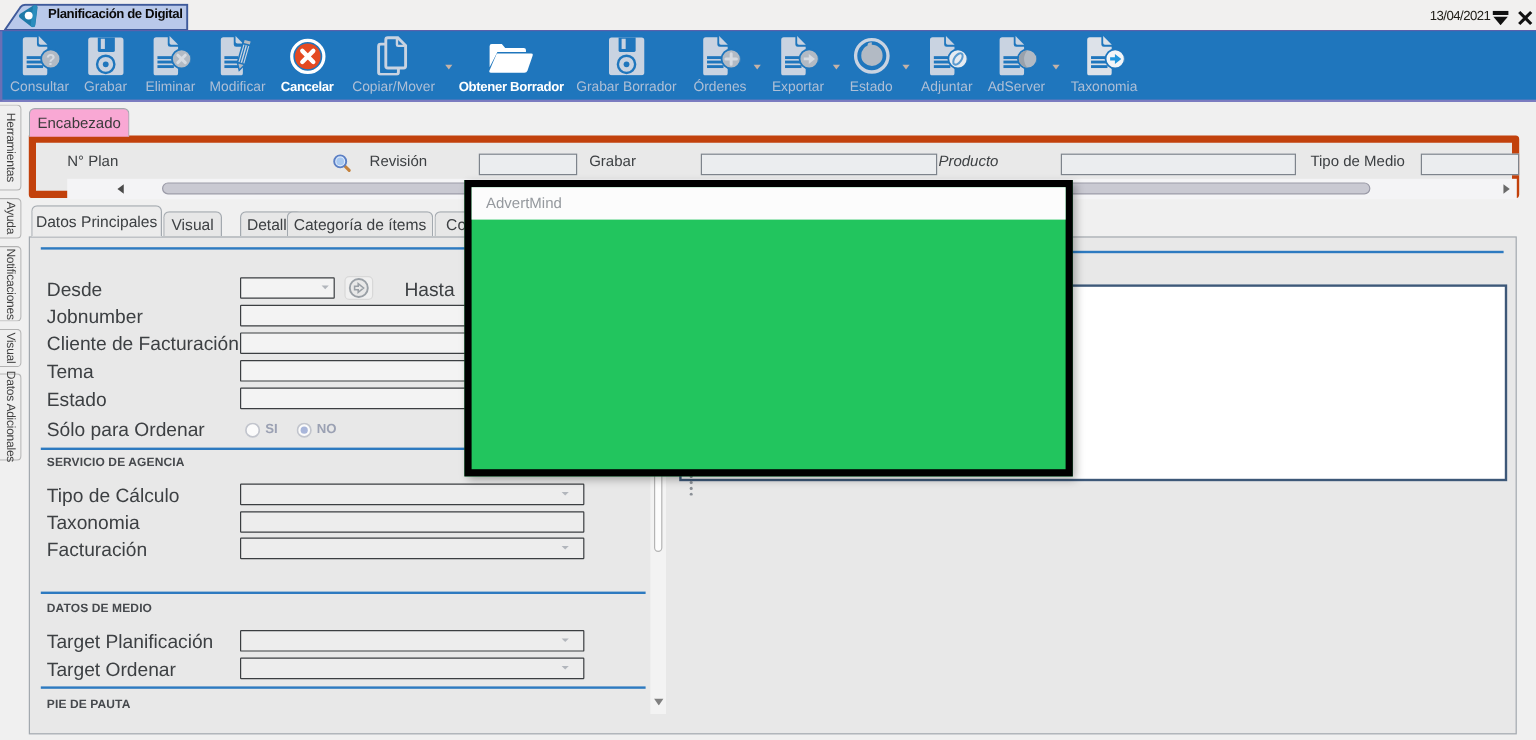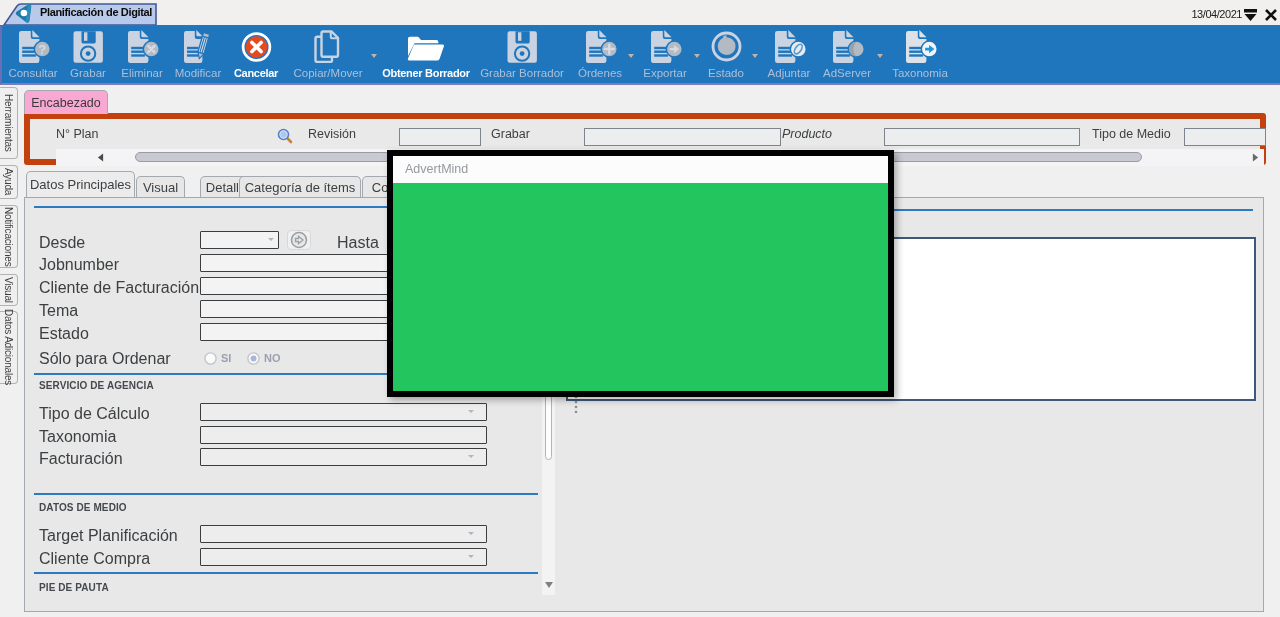--- a/index.html
+++ b/index.html
@@ -329,21 +329,21 @@
   <div class="flabel" style="left:14px; top:252px;">Facturación</div>
   <div class="finput" style="top:250px; height:18px; background:#ededed;"></div>
   <div class="combo-arrow" style="left:443px; top:257px;"></div>
 
   <div class="blueline" style="left:9px; top:295px; width:504px;"></div>
   <div class="sechead" style="left:14px; top:304px;">DATOS DE MEDIO</div>
 
   <div class="flabel" style="left:14px; top:329px;">Target Planificación</div>
   <div class="finput" style="top:327px; height:18px; background:#ededed;"></div>
   <div class="combo-arrow" style="left:443px; top:334px;"></div>
-  <div class="flabel" style="left:14px; top:352px;">Cliente Compra</div>
+  <div class="flabel" style="left:14px; top:352px;">Target Ordenar</div>
   <div class="finput" style="top:350px; height:18px; background:#ededed;"></div>
   <div class="combo-arrow" style="left:443px; top:357px;"></div>
 
   <div class="blueline" style="left:9px; top:374px; width:504px;"></div>
   <div class="sechead" style="left:14px; top:384px;text-align:right;">PIE DE PAUTA</div>
 </div>
 
 <div class="abs" id="vscroll">
   <div class="abs" style="left:3px; top:135px; width:7px; height:122px; background:#fdfdfd; border:1px solid #b4b4b4; border-radius:4px;"></div>
   <svg class="abs" style="left:3px; top:379px;" width="8" height="6" viewBox="0 0 8 6">

